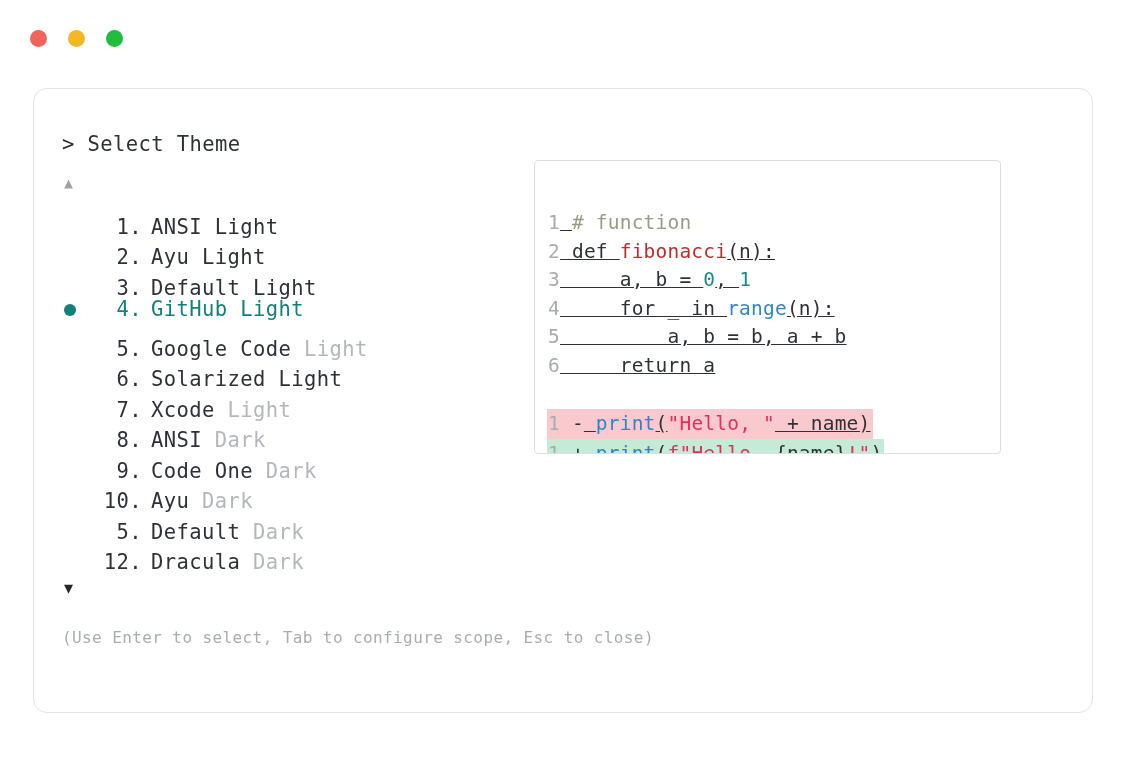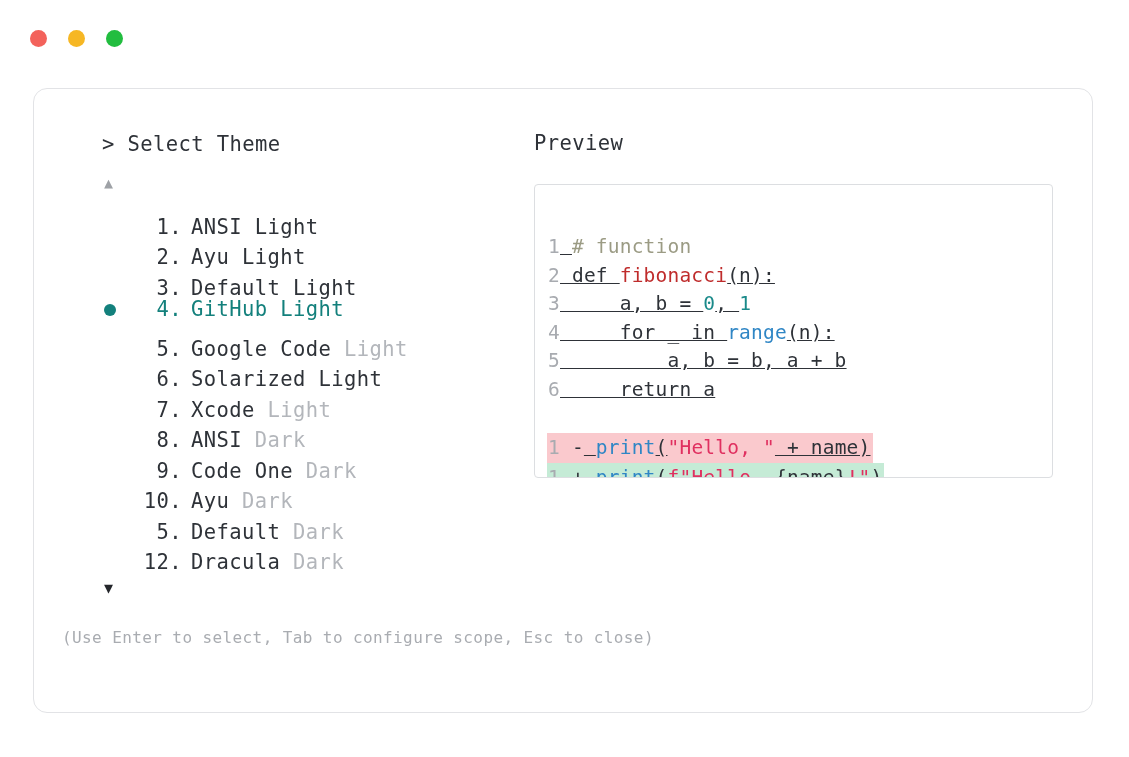--- a/index.html
+++ b/index.html
@@ -51,21 +51,20 @@
     width: 100%;
     height: 100%;
   }
 
   
   .left-col {
     position: absolute;
     left: 28px;
     top: 42px;
     width: 470px;
-    margin-left: 40px;
   }
 
   .prompt-row {
     font-size: 20.5px;
     color: #2e3238;
     letter-spacing: 0.4px;
     white-space: pre;
     line-height: 26px;
   }
   .prompt-caret { color: #2e3238; }
@@ -142,21 +141,21 @@
     width: 530px;
   }
   .preview-label {
     font-size: 20.5px;
     letter-spacing: 0.4px;
     color: #2e3238;
     white-space: pre;
   }
   .preview-box {
     margin-top: 29px;
-    width: 519px;
+    width: 467px;
     height: 294px;
     border: 1.5px solid #dcdee1;
     border-radius: 4px;
     box-sizing: border-box;
     background: #ffffff;
     overflow: hidden;
     position: relative;
   }
   .code {
     position: absolute;
@@ -223,20 +222,19 @@
           <div class="theme-item"><div class="bullet-cell"></div><span class="num-cell">5.</span><span class="name-cell">Default</span><span> </span><span class="variant muted">Dark</span></div>
           <div class="theme-item"><div class="bullet-cell"></div><span class="num-cell">12.</span><span class="name-cell">Dracula</span><span> </span><span class="variant muted">Dark</span></div>
         </div>
 
       <div class="scroll-arrow down">▼</div>
     </div>
 
     <div class="hint">(Use Enter to select, Tab to configure scope, Esc to close)</div>
 
     <div class="right-col">
-      <div class="preview-label">Preview</div>
       <div class="preview-box">
         <div class="code" id="code-block"><div class="code-line"><span class="ln">1</span><span class="tok-default"> </span><span class="tok-comment"># function</span></div><div class="code-line"><span class="ln">2</span><span class="tok-default"> def </span><span class="tok-func">fibonacci</span><span class="tok-default">(n):</span></div><div class="code-line"><span class="ln">3</span><span class="tok-default">     a, b = </span><span class="tok-num">0</span><span class="tok-default">, </span><span class="tok-num">1</span></div><div class="code-line"><span class="ln">4</span><span class="tok-default">     for _ in </span><span class="tok-builtin">range</span><span class="tok-default">(n):</span></div><div class="code-line"><span class="ln">5</span><span class="tok-default">         a, b = b, a + b</span></div><div class="code-line"><span class="ln">6</span><span class="tok-default">     return a</span></div><div class="diff-gap"></div><div class="code-line"><span class="diff-line diff-del"><span class="ln">1</span><span class="diff-sign"> -</span><span class="tok-default"> </span><span class="tok-builtin">print</span><span class="tok-default">(</span><span class="tok-string">"Hello, "</span><span class="tok-default"> + name)</span></span></div><div class="code-line"><span class="diff-line diff-add"><span class="ln">1</span><span class="diff-sign"> +</span><span class="tok-default"> </span><span class="tok-builtin">print</span><span class="tok-default">(</span><span class="tok-string">f"Hello, </span><span class="tok-default">{name}</span><span class="tok-string">!"</span><span class="tok-default">)</span></span></div></div>
       </div>
     </div>
 
   </div>
 </div>
 
 </body></html>

